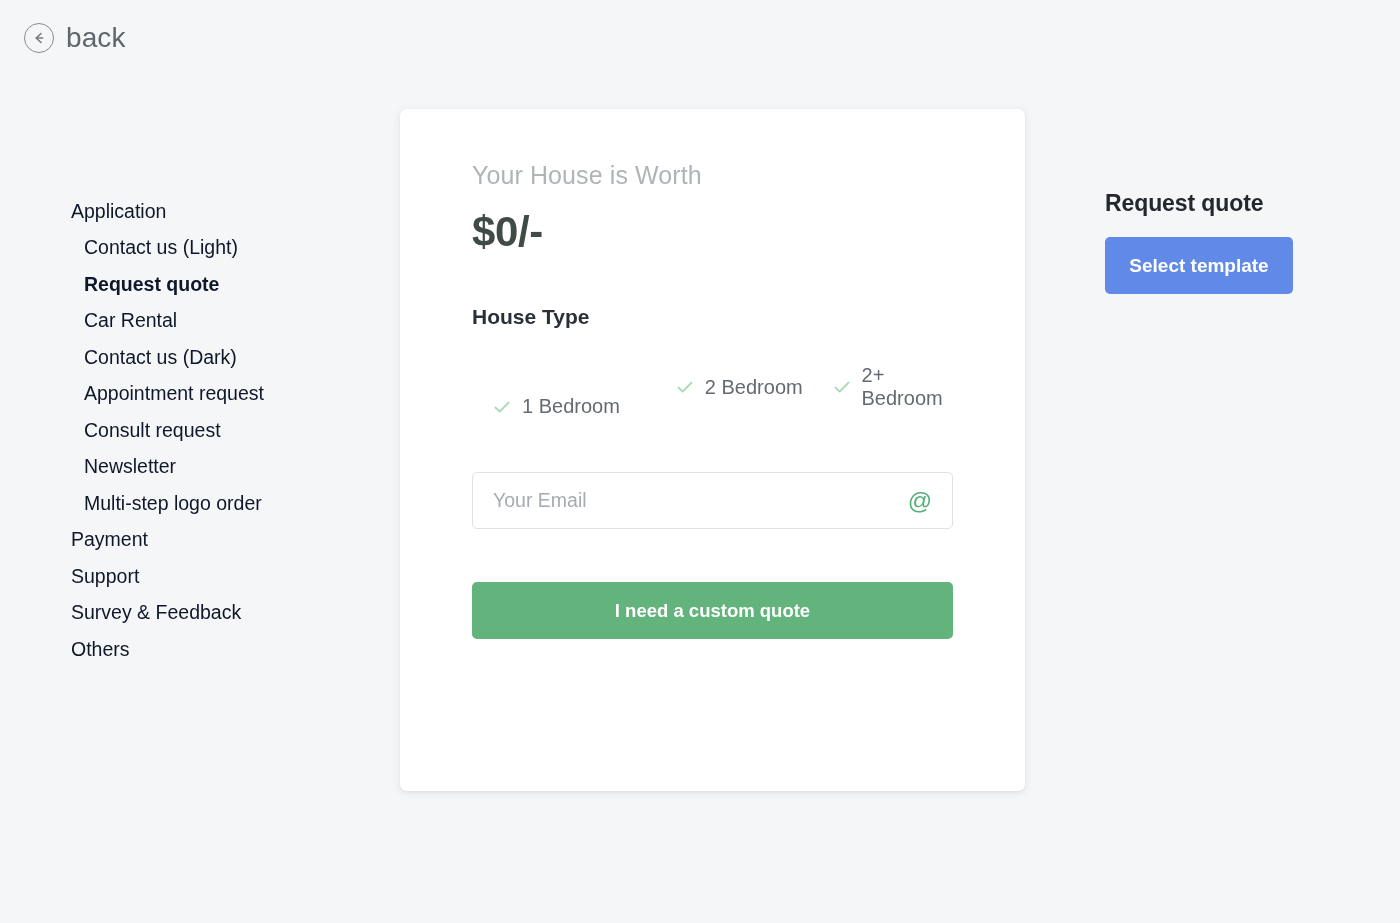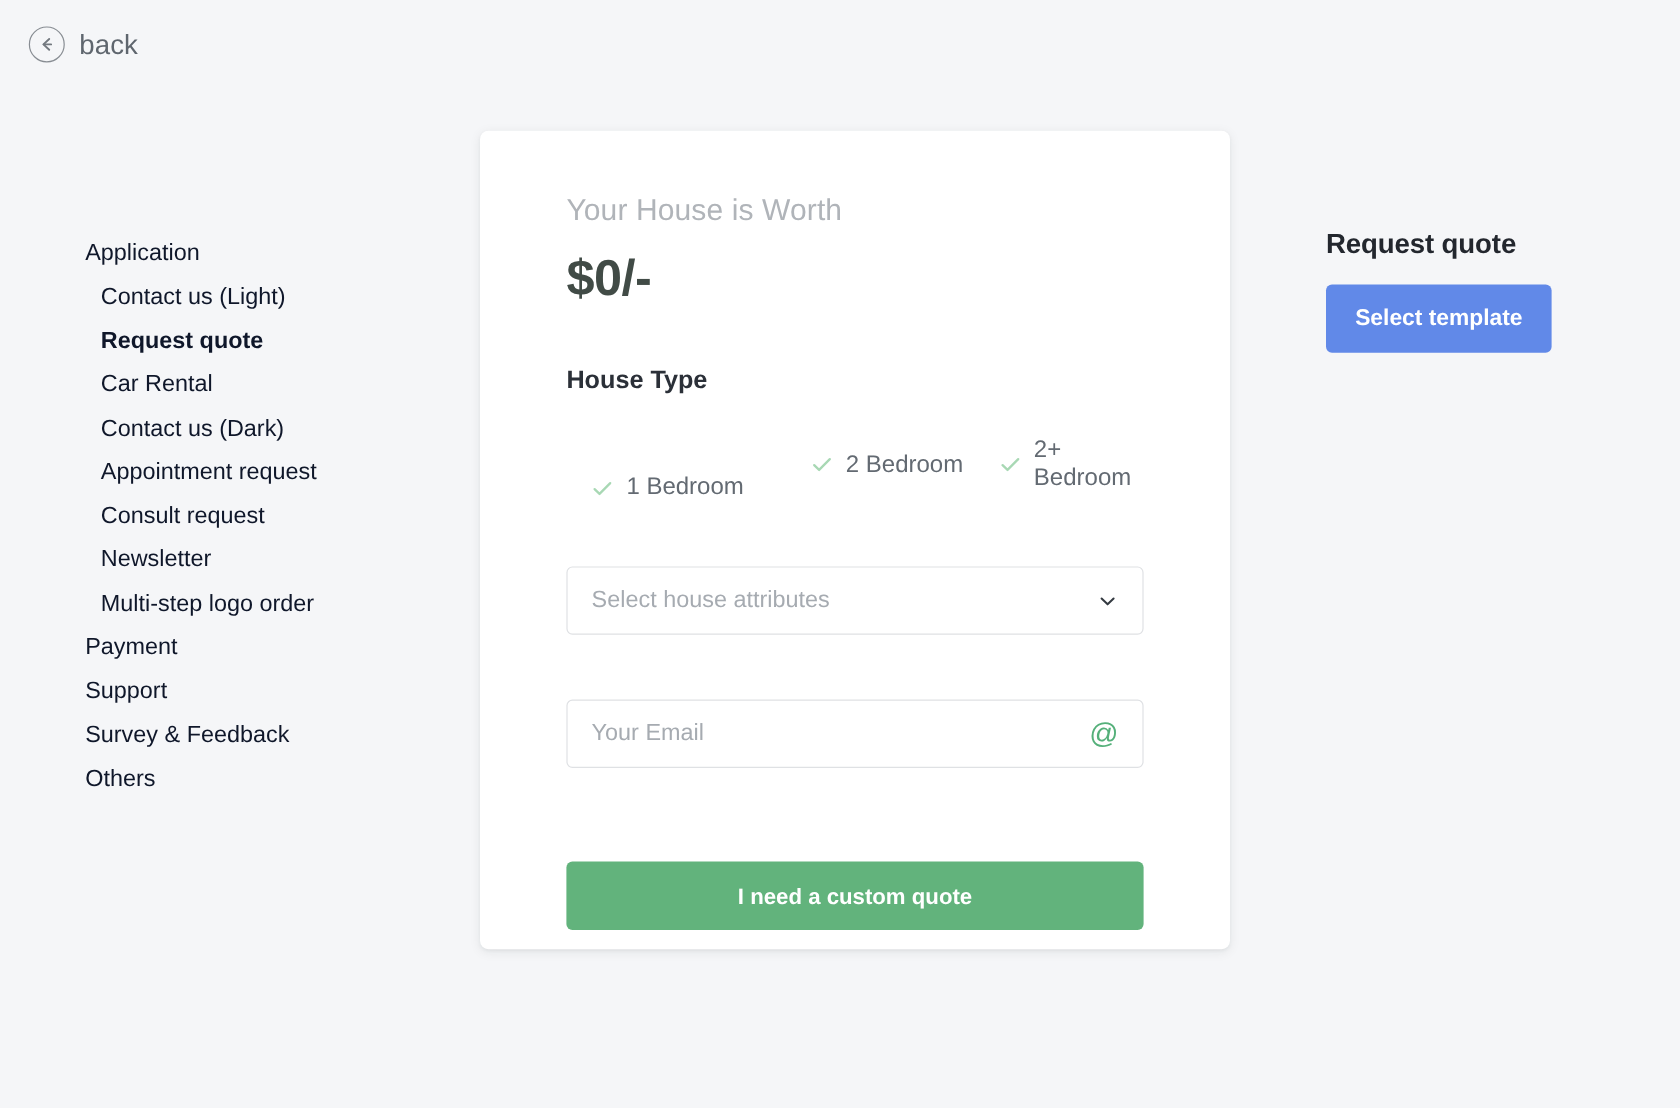--- a/index.html
+++ b/index.html
@@ -25,21 +25,21 @@
   }
   .back-circle {
     width: 30px; height: 30px;
     border-radius: 50%;
     border: 1.6px solid #888d93;
     display: flex; align-items: center; justify-content: center;
     flex: none;
   }
   .back-circle svg { display: block; }
   .back-label {
-    font-size: 23px;
+    font-size: 28px;
     color: #5f666e;
     letter-spacing: .1px;
   }
 
   
   .sidebar {
     position: absolute;
     left: 71px;
     top: 193px;
     width: 290px;
@@ -130,21 +130,21 @@
     justify-content: center;
     flex: none;
   }
   .at-icon {
     font-size: 24px;
     color: #55b07a;
     line-height: 1;
   }
 
   .submit-btn {
-    margin-top: 78px;
+    margin-top: 53px;
     width: 100%;
     height: 57px;
     background: #62b37c;
     border: none;
     border-radius: 5px;
     color: #ffffff;
     font-size: 18.5px;
     font-weight: bold;
     font-family: "Liberation Sans", sans-serif;
     cursor: pointer;
@@ -237,28 +237,20 @@
       <span class="check">
         <svg width="20" height="20" viewBox="0 0 20 20" fill="none">
           <path d="M3.5 10.6 L7.6 14.6 L16.5 5.6" stroke="#a8d8b4" stroke-width="1.9" stroke-linecap="round" stroke-linejoin="round"></path>
         </svg>
       </span>
       <span class="ht-label">2+ Bedroom</span>
     </div>
 
   </div>
 
-  <div class="field">
-    <span class="field-text">Select house attributes</span>
-    <span class="field-icon">
-      <svg width="18" height="18" viewBox="0 0 18 18" fill="none">
-        <path d="M4 6.8 L9 11.6 L14 6.8" stroke="#343a41" stroke-width="1.7" stroke-linecap="round" stroke-linejoin="round"></path>
-      </svg>
-    </span>
-  </div>
 
   <div class="field">
     <span class="field-text">Your Email</span>
     <span class="field-icon at-icon">@</span>
   </div>
 
   <button class="submit-btn">I need a custom quote</button>
 
 </section>
 

